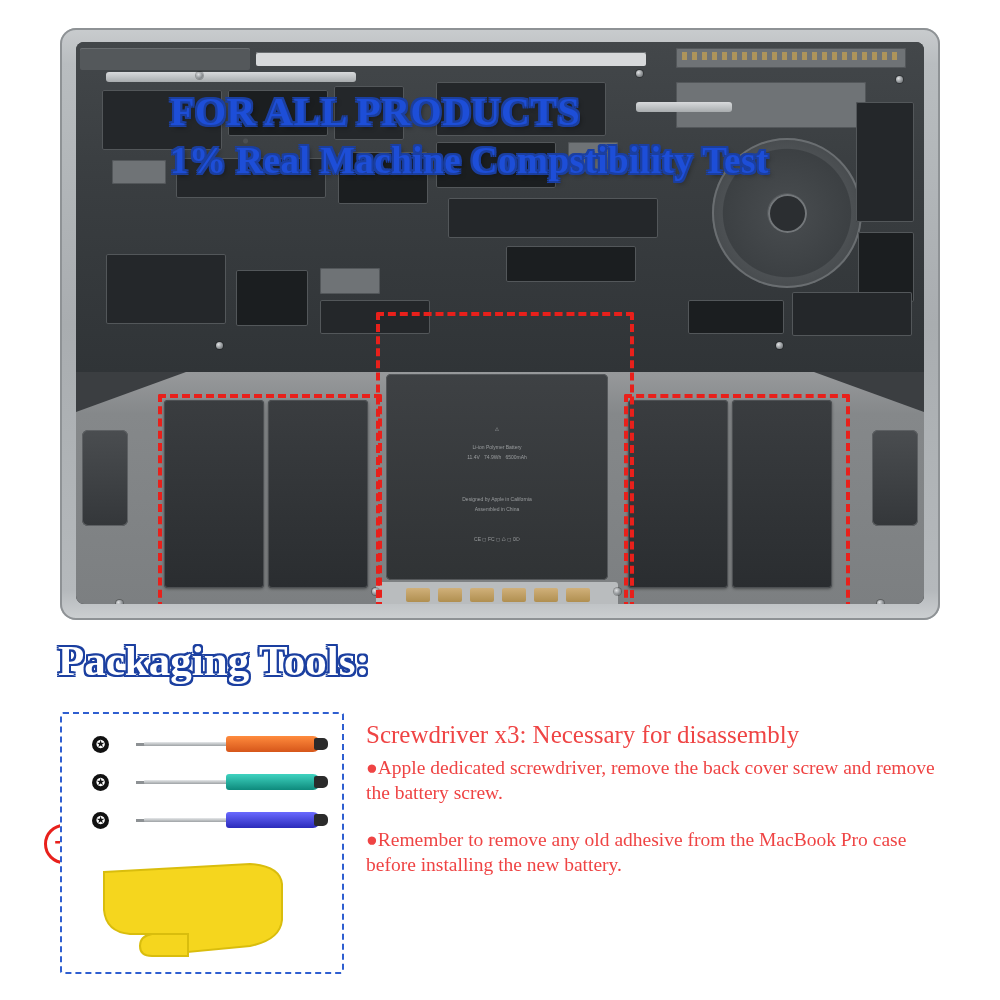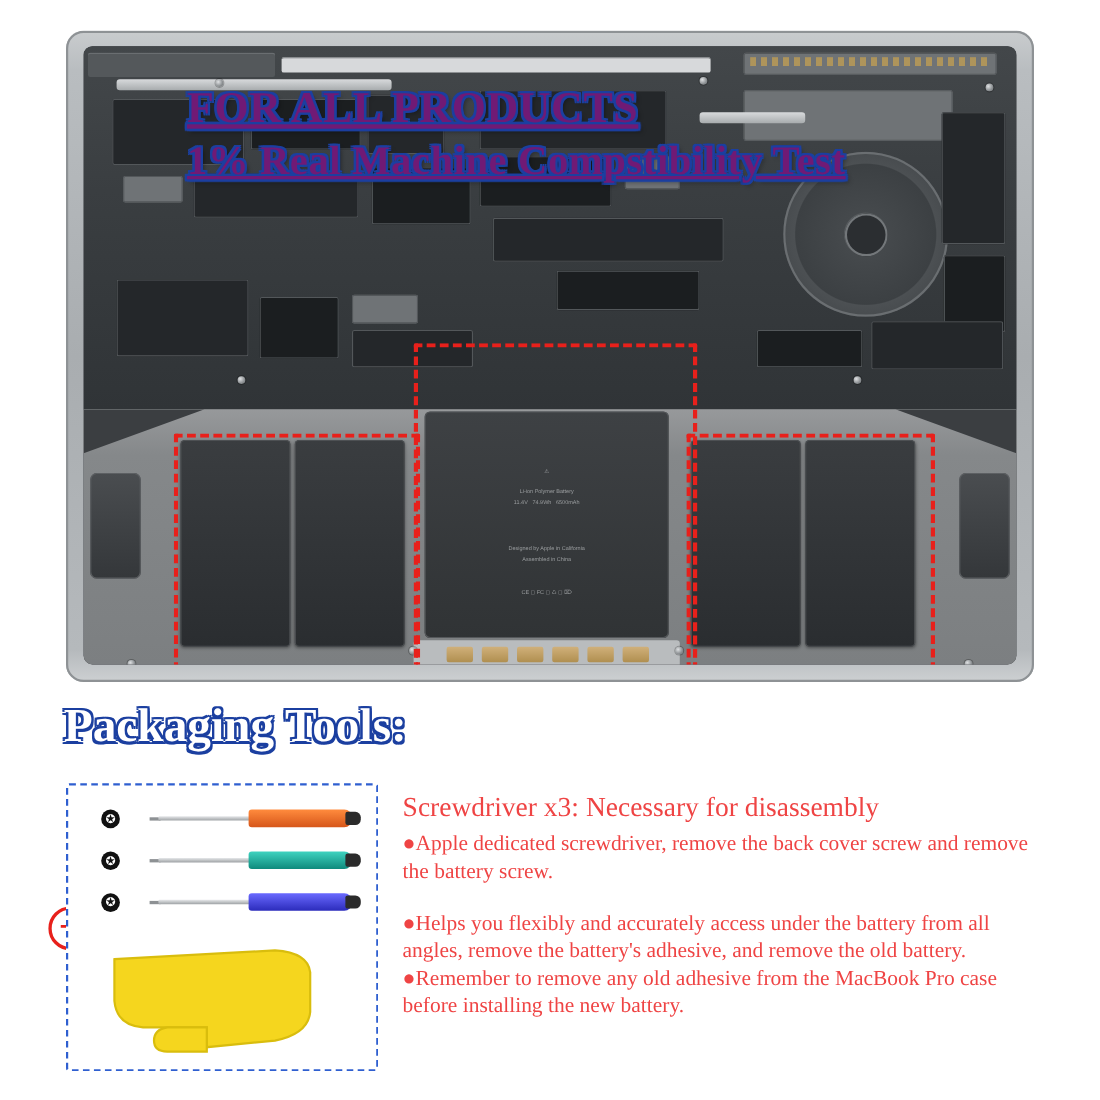--- a/index.html
+++ b/index.html
@@ -150,30 +150,29 @@
     position: absolute;
     border: 4px dashed #e8201b;
     border-radius: 2px;
     pointer-events: none;
   }
 
   
   #headline {
     position: absolute;
     left: 110px;
-    top: 46px;
+    top: 60px;
     width: 790px;
-    color: #701a75;
+    color: #1d4ed8;
     font-weight: bold;
     text-shadow:
       -2px -2px 0 #1b3fa0, 2px -2px 0 #1b3fa0, -2px 2px 0 #1b3fa0, 2px 2px 0 #1b3fa0,
       0 -2px 0 #1b3fa0, 0 2px 0 #1b3fa0, -2px 0 0 #1b3fa0, 2px 0 0 #1b3fa0,
       3px 3px 4px rgba(0,0,0,.35);
     letter-spacing: .5px;
-    text-decoration: underline;
   }
   #headline .l1 { font-size: 40px; line-height: 48px; }
   #headline .l2 { font-size: 37px; line-height: 50px; }
 
   
   #tools-title {
     position: absolute;
     left: 58px;
     top: 636px;
     font-size: 43px;
@@ -406,15 +405,14 @@
   <svg class="crowbar" viewBox="0 0 212 98">
     <path d="M4 12 L150 4 Q180 6 182 24 L182 60 Q180 80 150 86 L88 92 L88 74 L30 74 Q6 72 4 50 Z" fill="#f5d61e" stroke="#d9bd0d" stroke-width="2"></path>
     <path d="M88 74 L88 96 L52 96 Q40 96 40 86 Q40 76 52 74 Z" fill="#f5d61e" stroke="#d9bd0d" stroke-width="2"></path>
   </svg>
 </div>
 
 <div id="tools-text">
   <div class="t-head">Screwdriver x3: Necessary for disassembly</div>
   <div class="t-body">●Apple dedicated screwdriver, remove the back cover screw and remove the battery screw.</div>
   <div class="gap"></div>
-  <div class="t-body">●Helps you flexibly and accurately access under the battery from all angles, remove the battery's adhesive, and remove the old battery.</div>
   <div class="t-body">●Remember to remove any old adhesive from the MacBook Pro case before installing the new battery.</div>
 </div>
 
 </body></html>

